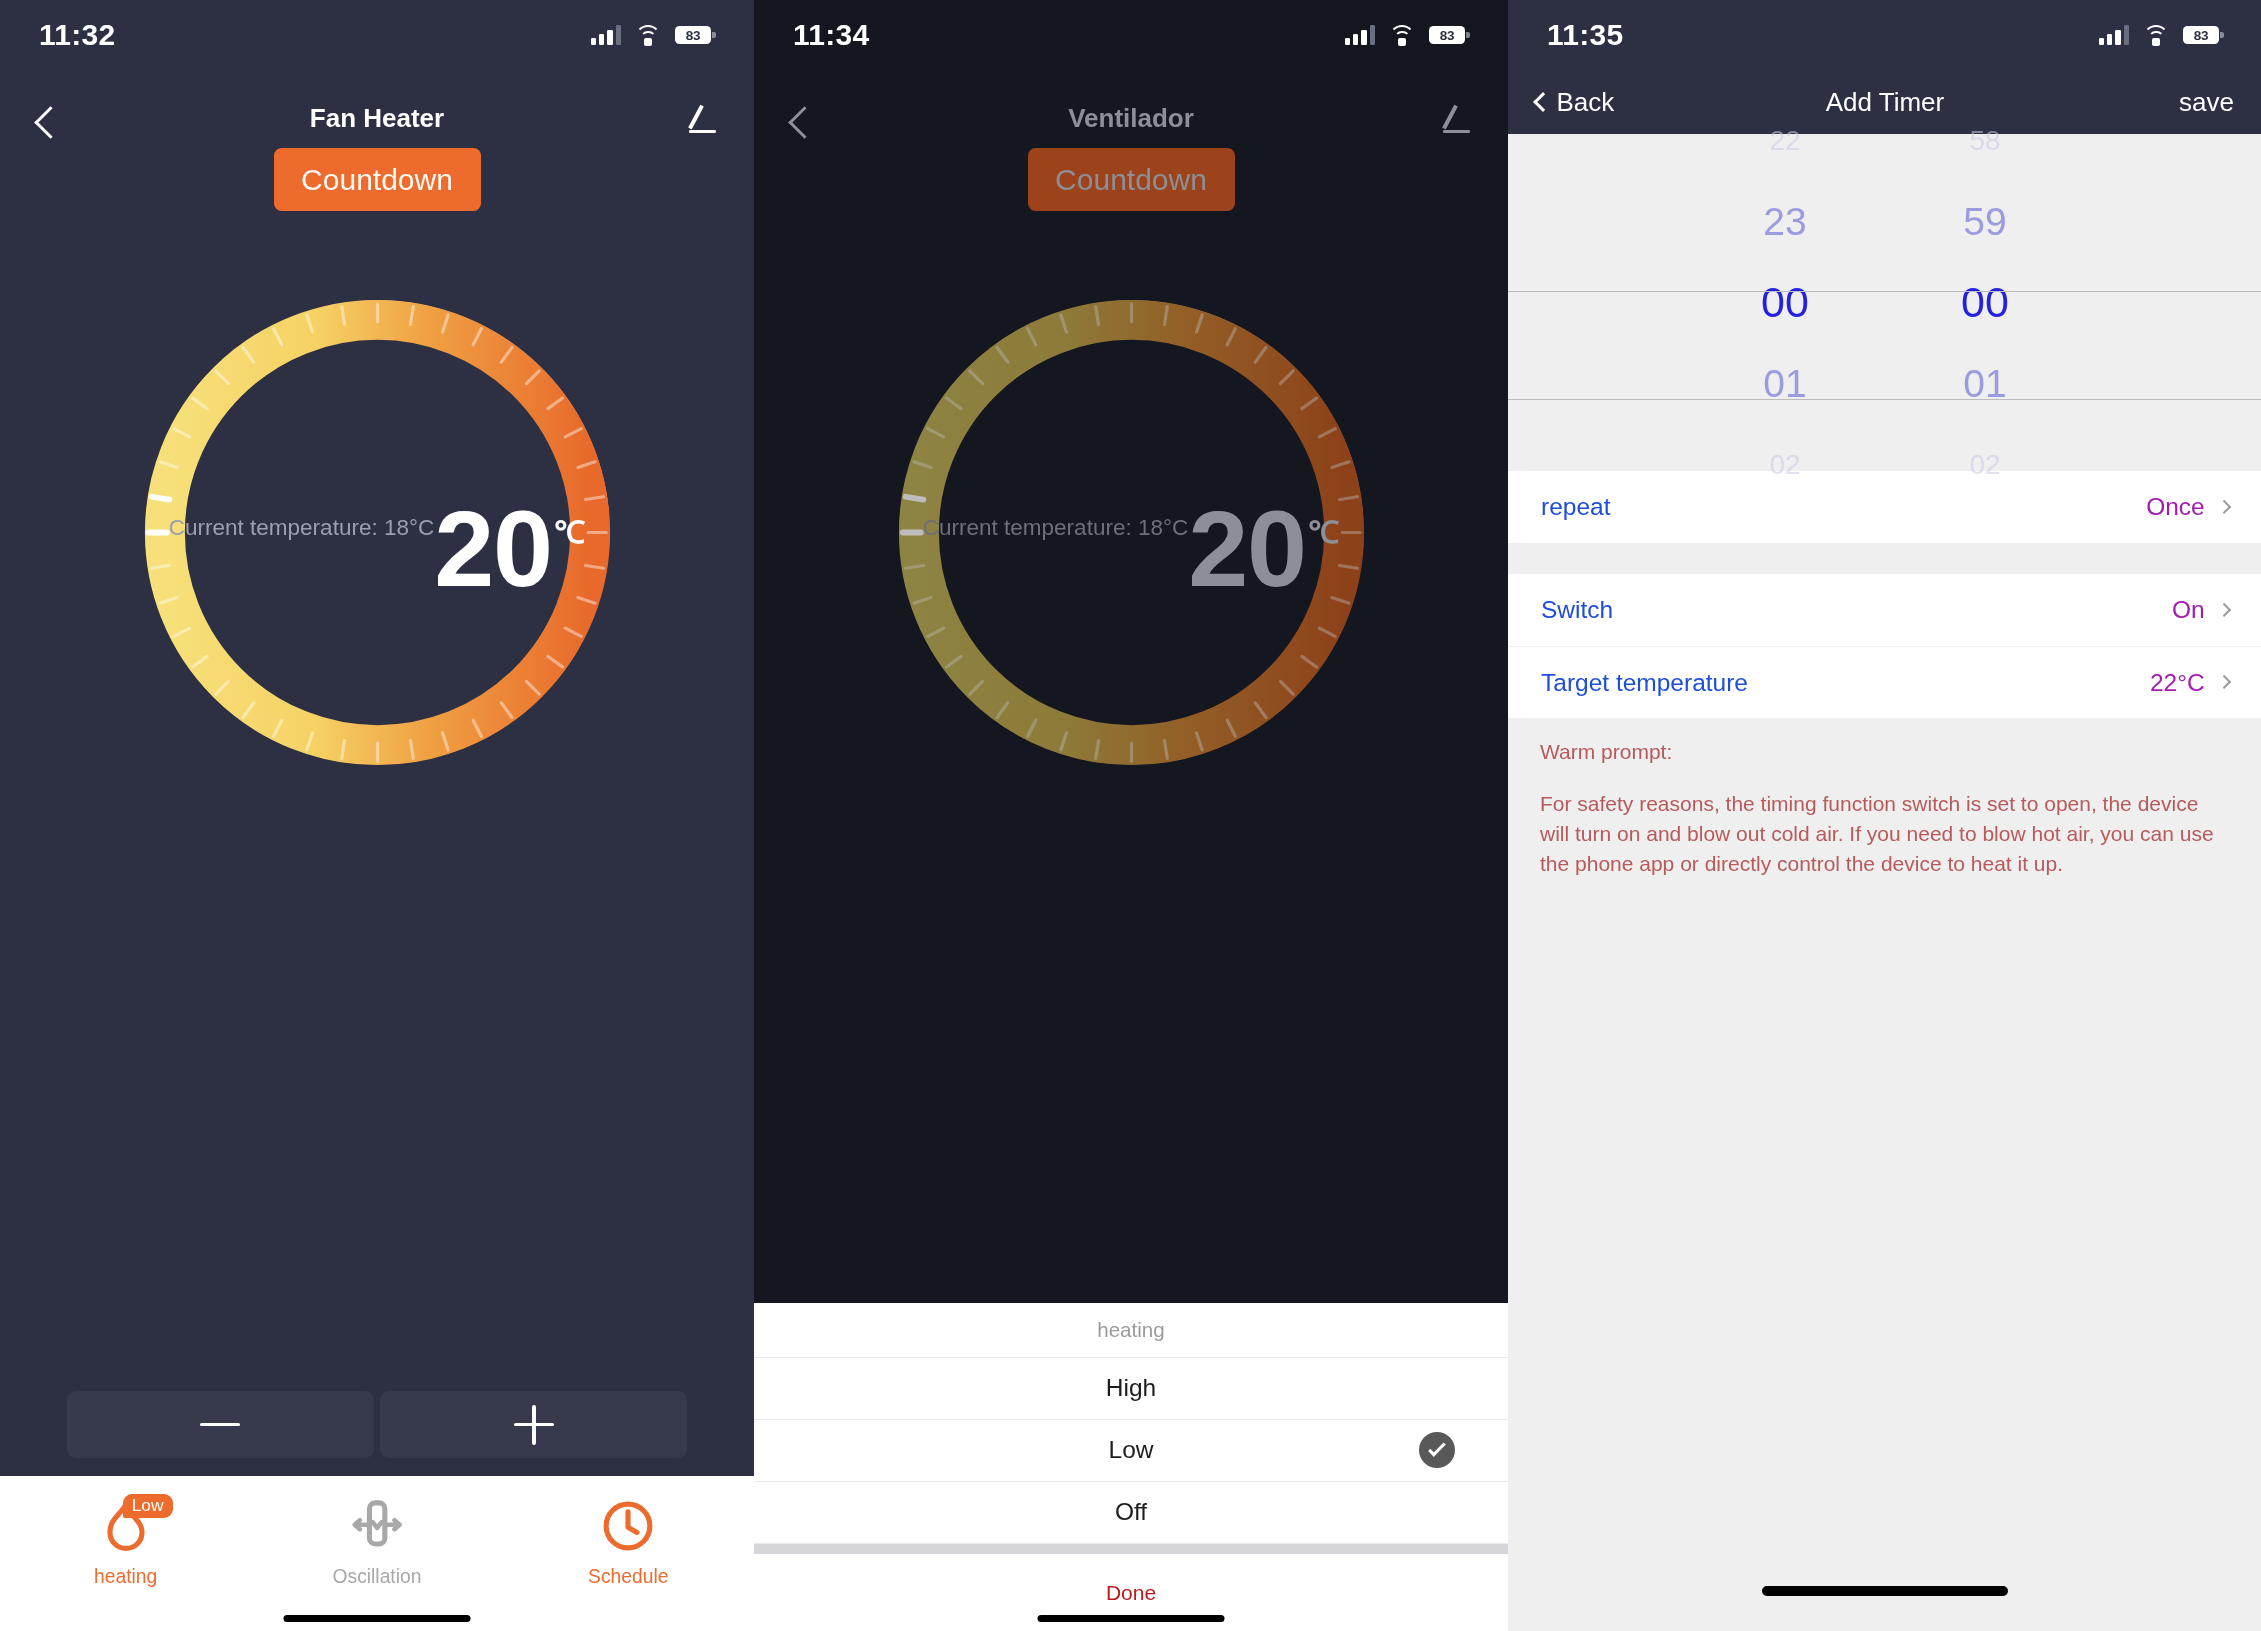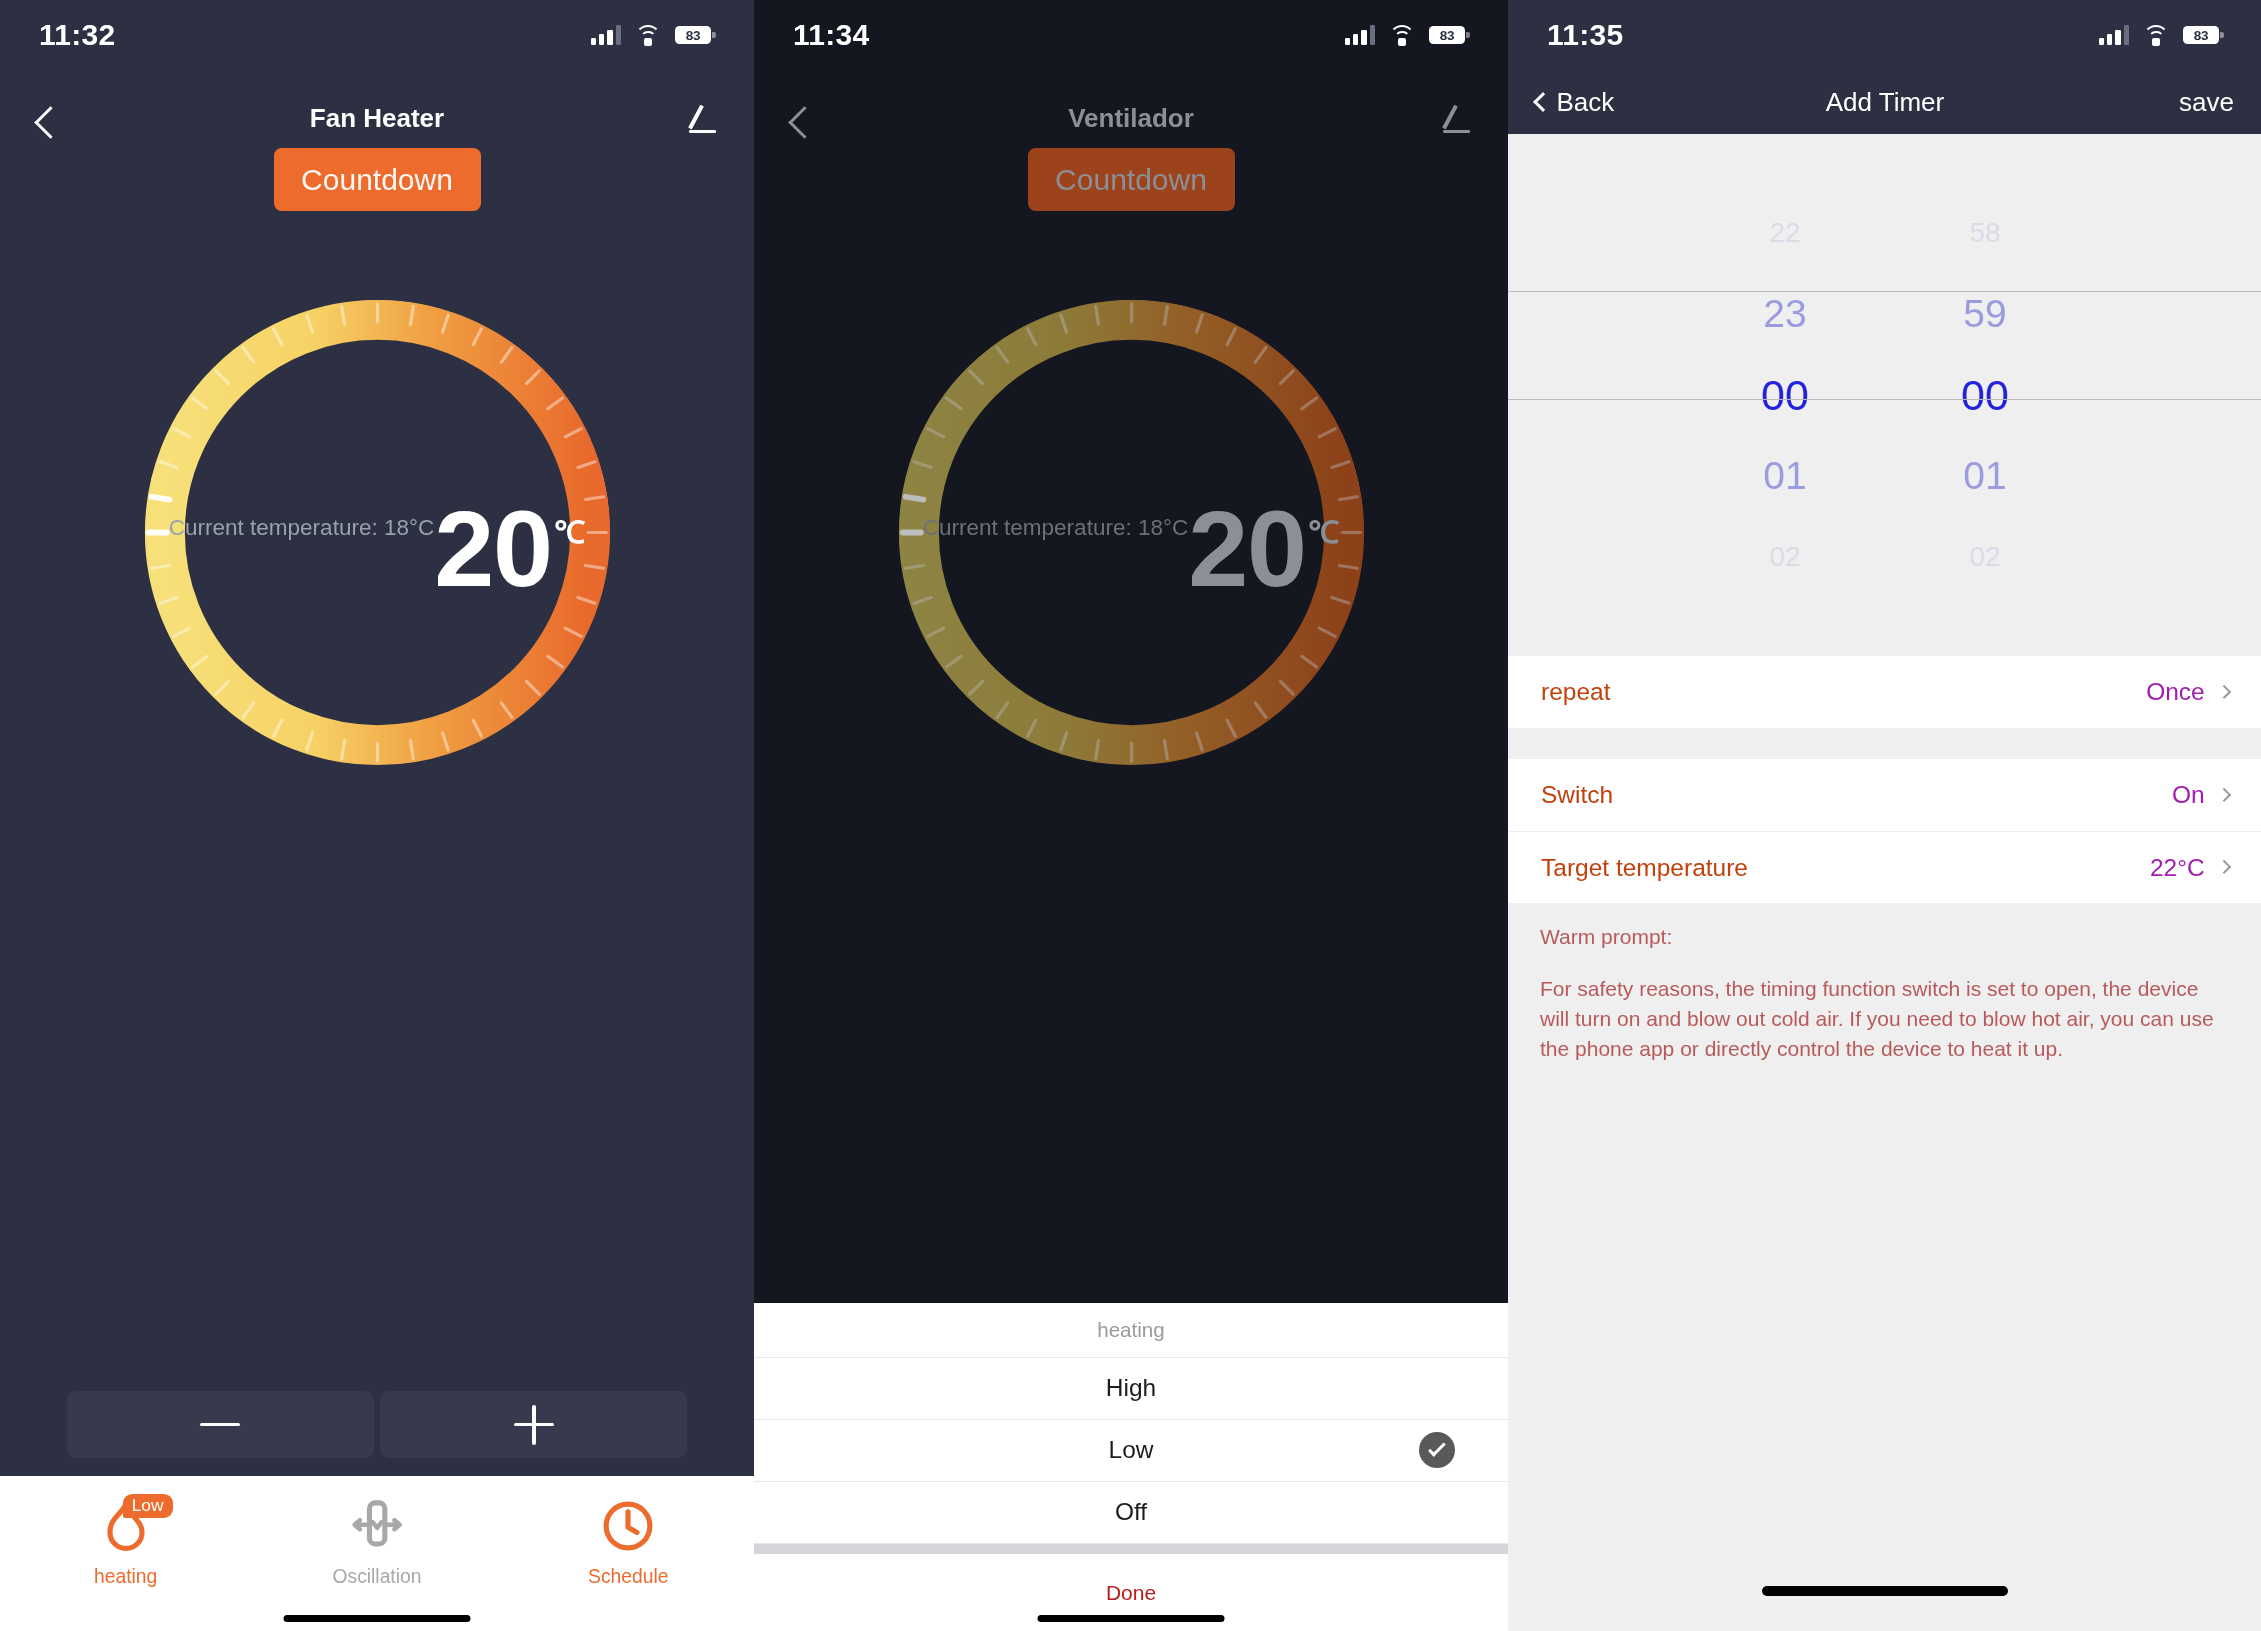--- a/index.html
+++ b/index.html
@@ -102,35 +102,35 @@
 
   
   .p-timer{background:#efefef;}
   .t-nav{height:64px;display:flex;align-items:center;padding:0 28px;background:#2c3042;position:relative;}
   .t-back{display:flex;align-items:center;gap:6.4px;color:#fff;font-size:26px;}
   .t-chev{width:14px;height:14px;border-left:3.2px solid #fff;border-bottom:3.2px solid #fff;transform:rotate(45deg);}
   .t-title{position:absolute;left:0;right:0;text-align:center;font-size:26px;color:#fff;}
   .t-save{margin-left:auto;font-size:26px;color:#fff;position:relative;z-index:2;}
   .t-statusbar{background:#2c3042;}
 
-  .picker{height:522px;position:relative;background:#efefef;display:flex;
+  .picker{height:337px;position:relative;background:#efefef;display:flex;
           align-items:center;justify-content:center;gap:0;}
   .pick-col{width:200px;display:flex;flex-direction:column;align-items:center;}
   .pk{height:81px;display:flex;align-items:center;justify-content:center;font-size:41px;}
   .pk.r0{color:#c9c9e4;font-size:28px;opacity:.55;}
   .pk.r1{color:#9b9be0;font-size:39px;}
   .pk.r2{color:#2323dd;font-size:43px;}
   .pk.r3{color:#9b9be0;font-size:39px;}
   .pk.r4{color:#c9c9e4;font-size:28px;opacity:.55;}
   .pick-line{position:absolute;left:0;width:754px;height:1.3px;background:#bcbcbc;}
   .pick-line.top{top:157px;}
   .pick-line.bot{top:265px;}
 
   .row{height:72px;background:#fff;display:flex;align-items:center;padding:0 33px;}
-  .row .lbl{font-size:24.5px;color:#c2410c;}
+  .row .lbl{font-size:24.5px;color:#1d4ed8;}
   .row .val{margin-left:auto;font-size:24.5px;color:#a21caf;}
   .row .rchev{width:10.3px;height:10.3px;border-top:2.6px solid #9a9a9a;border-right:2.6px solid #9a9a9a;
               transform:rotate(45deg);margin-left:14px;}
   .row.divline{border-top:1.3px solid #eeeeee;}
   .gap{height:31px;background:#efefef;}
 
   .warn{padding:19.3px 32px 0;color:#b85a5a;font-size:21px;line-height:1.42;}
   .warn p{margin:0 0 22px;}
   .warn p:last-child{margin:0;}
   .t-home{position:absolute;left:50%;transform:translateX(-50%);bottom:35px;

